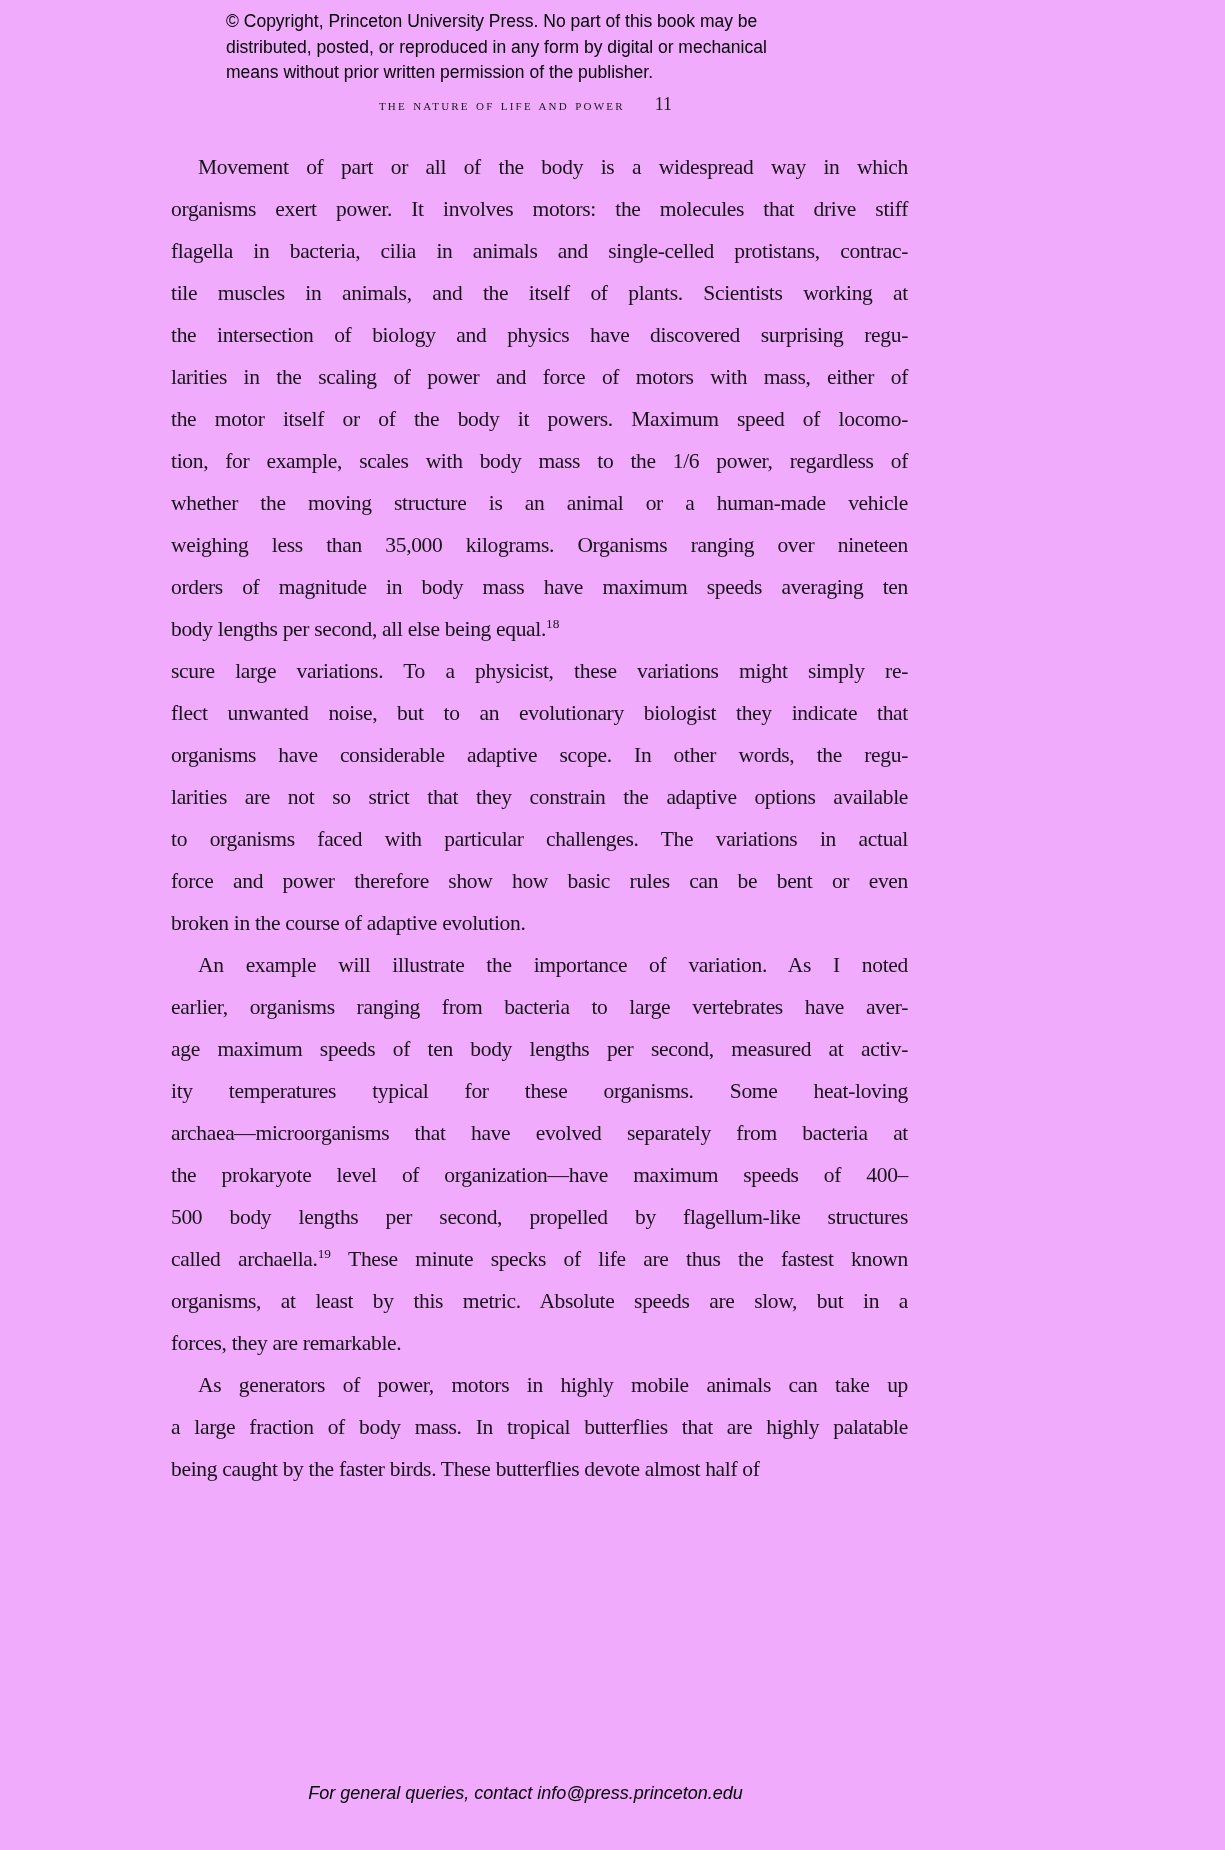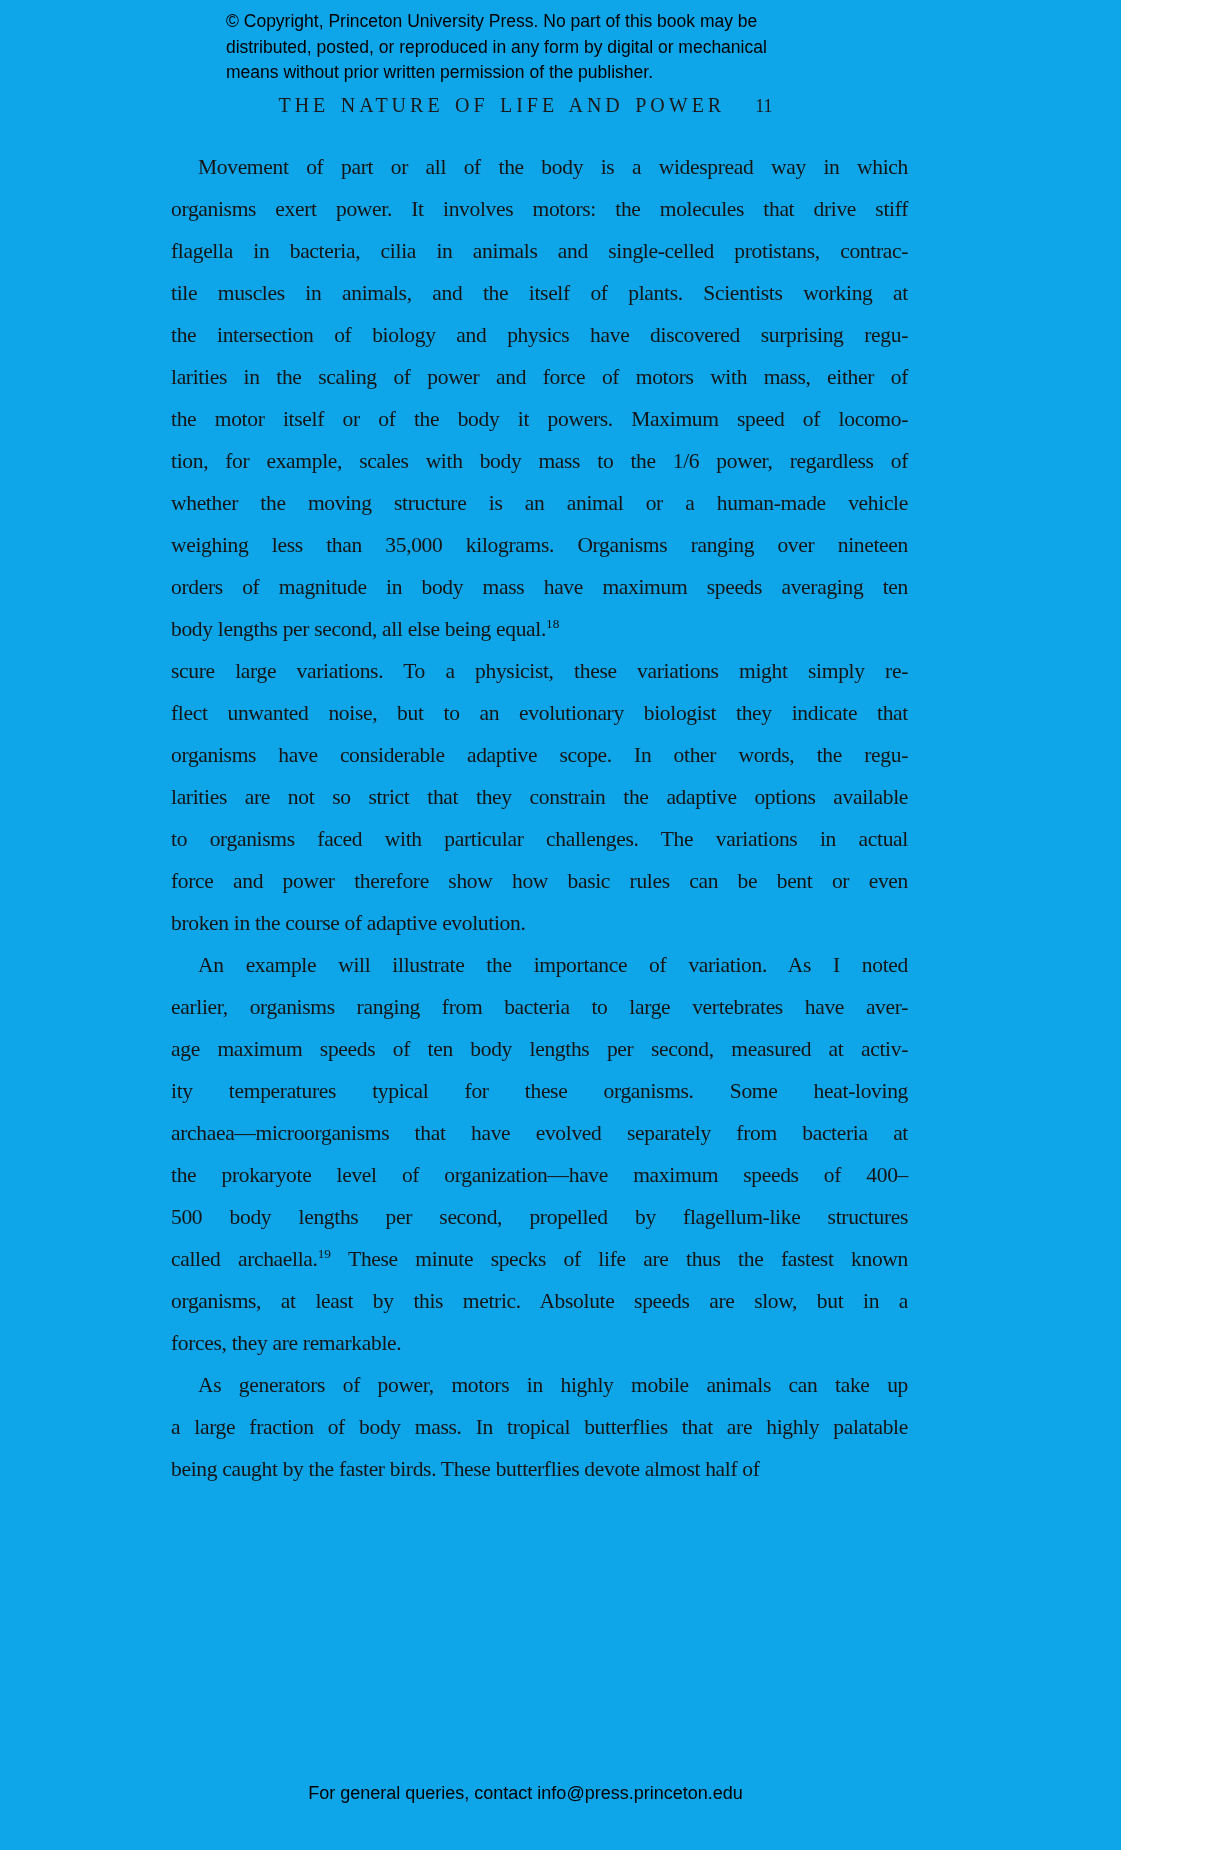--- a/index.html
+++ b/index.html
@@ -2,23 +2,23 @@
 <html><head>
 <meta charset="utf-8">
 <style>
   html, body {
     margin: 0;
     padding: 0;
     background: #ffffff;
   }
   .page {
     position: relative;
-    width: 1121px;
+    width: 1225px;
     height: 1850px;
-    background: #0ea5e9;
+    background: #f0abfc;
     overflow: hidden;
     color: #141414;
   }
   .copyright {
     position: absolute;
     left: 226px;
     top: 9px;
     width: 640px;
     font-family: "Liberation Sans", sans-serif;
     font-size: 17.5px;
@@ -31,21 +31,21 @@
     left: 143px;
     top: 94px;
     width: 765px;
     display: flex;
     justify-content: center;
     align-items: baseline;
     font-family: "Liberation Serif", serif;
     color: #1a1a1a;
   }
   .running-header .title {
-    font-size: 20px;
+    font-size: 11px;
     letter-spacing: 0.2em;
     word-spacing: 0.12em;
   }
   .running-header .pagenum {
     font-size: 18px;
     margin-left: 30px;
     letter-spacing: 0;
   }
   .text-block {
     position: absolute;
@@ -79,20 +79,21 @@
   }
   .footer {
     position: absolute;
     left: 143px;
     top: 1783px;
     width: 765px;
     text-align: center;
     font-family: "Liberation Sans", sans-serif;
     font-size: 18px;
     color: #000000;
+    font-style: italic;
   }
 </style>
 </head>
 <body>
 
 <div class="page">
 
   <div class="copyright">
     <div>© Copyright, Princeton University Press. No part of this book may be</div>
     <div>distributed, posted, or reproduced in any form by digital or mechanical</div>

